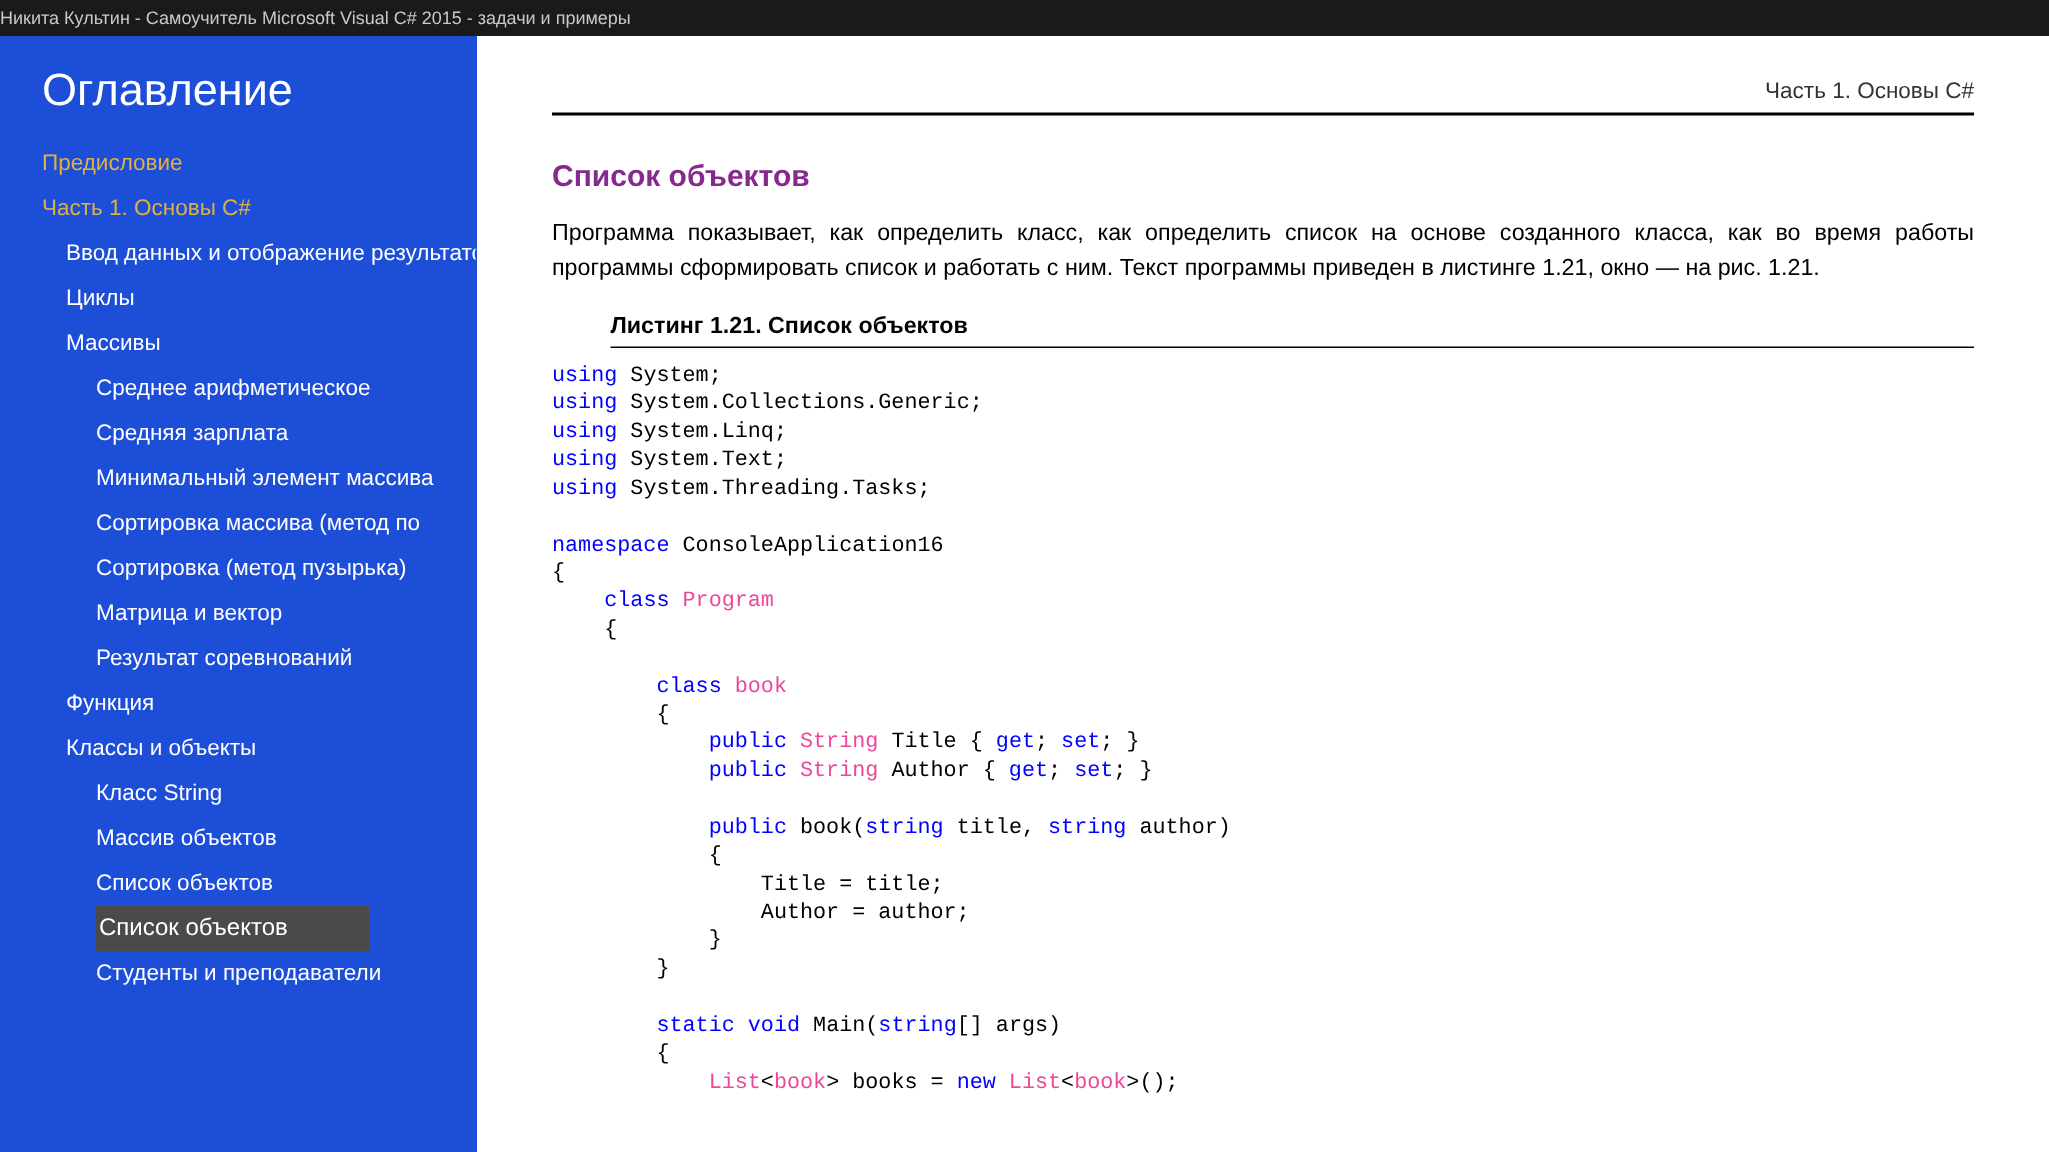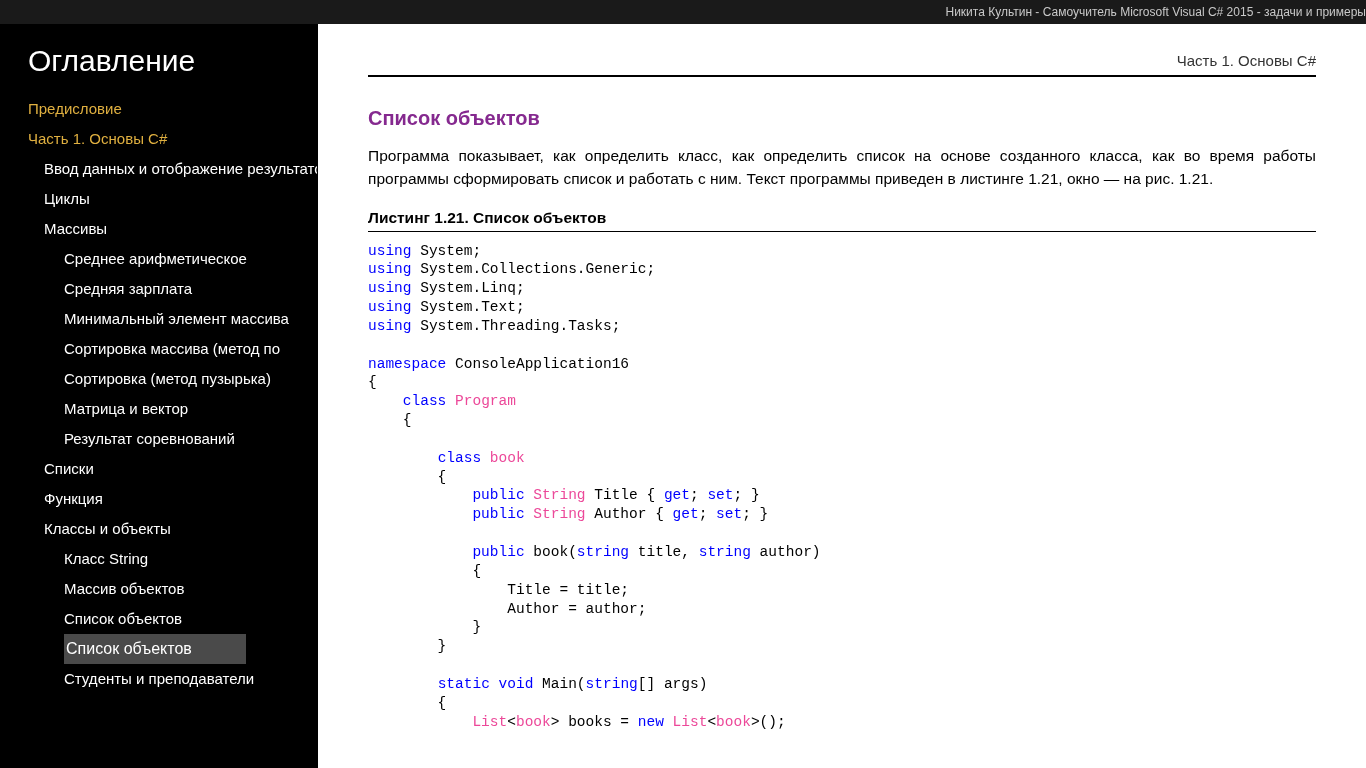--- a/index.html
+++ b/index.html
@@ -10,31 +10,31 @@
     height: 768px;
     overflow: hidden;
     display: flex;
     flex-direction: column;
   }
   .top-bar {
     height: 24px;
     background: #1a1a1a;
     color: #c9c9c9;
     font-size: 12px;
-    text-align: right;
+    text-align: left;
     line-height: 24px;
   }
   .main {
     flex: 1;
     display: flex;
     overflow: hidden;
   }
   .sidebar {
     width: 318px;
-    background: #000000;
+    background: #1d4ed8;
     color: #fff;
     padding: 20px 1px 0 28px;
     overflow: hidden;
   }
   .sidebar h1 {
     font-size: 30px;
     font-weight: 300;
     margin-bottom: 16px;
     color: #fff;
   }
@@ -89,20 +89,21 @@
     text-align: justify;
     margin-bottom: 18px;
   }
   .listing-title {
     font-size: 15.5px;
     font-weight: bold;
     color: #000;
     border-bottom: 1.5px solid #000;
     padding-bottom: 4px;
     margin-bottom: 10px;
+    margin-left: 39px;
   }
   pre.code {
     font-family: Consolas, "Courier New", monospace;
     font-size: 14.5px;
     line-height: 1.3;
     color: #000;
     white-space: pre;
   }
   .kw  { color: #0000ff; }
   .typ { color: #ec4899; }
@@ -125,21 +126,20 @@
         <div class="toc-item toc-l2">Ввод данных и отображение результатов</div>
         <div class="toc-item toc-l2">Циклы</div>
         <div class="toc-item toc-l2">Массивы</div>
         <div class="toc-item toc-l3">Среднее арифметическое</div>
         <div class="toc-item toc-l3">Средняя зарплата</div>
         <div class="toc-item toc-l3">Минимальный элемент массива</div>
         <div class="toc-item toc-l3">Сортировка массива (метод по</div>
         <div class="toc-item toc-l3">Сортировка (метод пузырька)</div>
         <div class="toc-item toc-l3">Матрица и вектор</div>
         <div class="toc-item toc-l3">Результат соревнований</div>
-        <div class="toc-item toc-l2">Списки</div>
         <div class="toc-item toc-l2">Функция</div>
         <div class="toc-item toc-l2">Классы и объекты</div>
         <div class="toc-item toc-l3">Класс String</div>
         <div class="toc-item toc-l3">Массив объектов</div>
         <div class="toc-item toc-l3">Список объектов</div>
         <div class="sel-wrap"><div class="sel-box">Список объектов</div></div>
         <div class="toc-item toc-l3">Студенты и преподаватели</div>
       </div>
   </nav>
 

